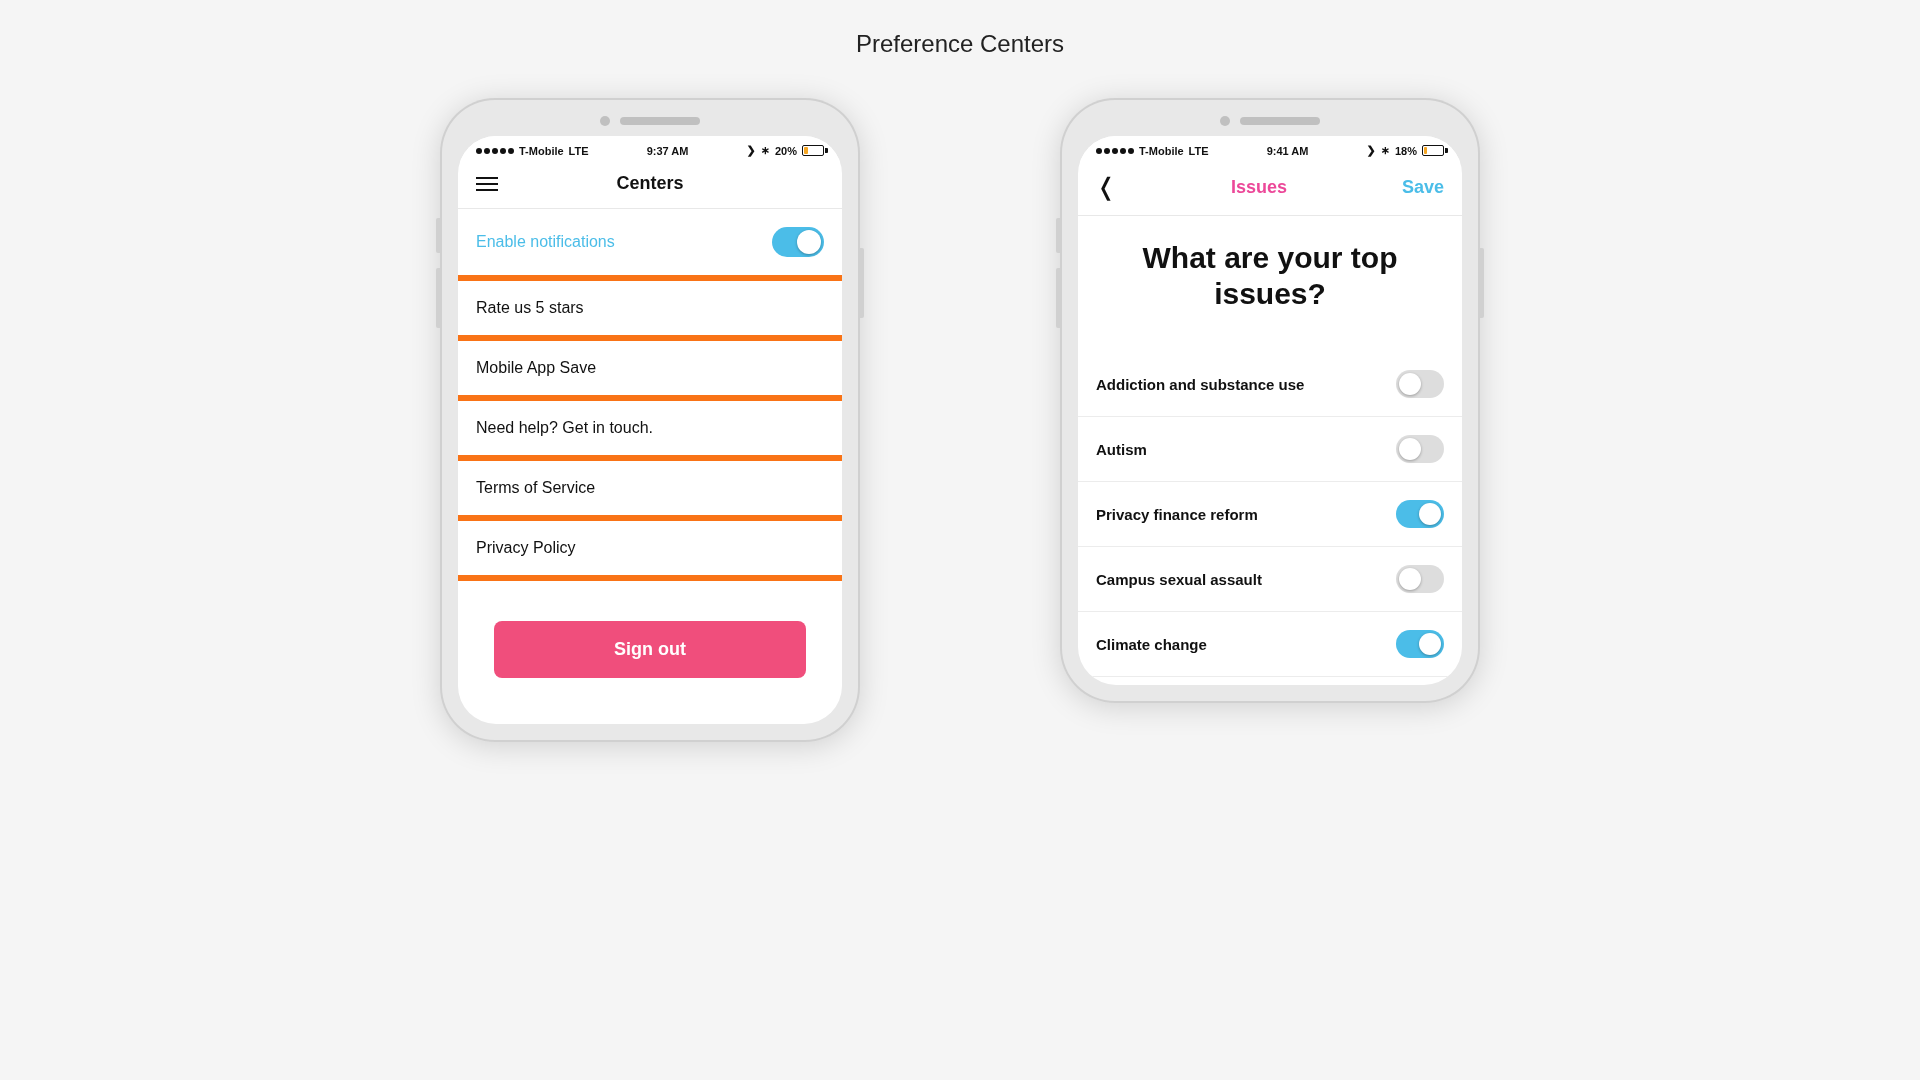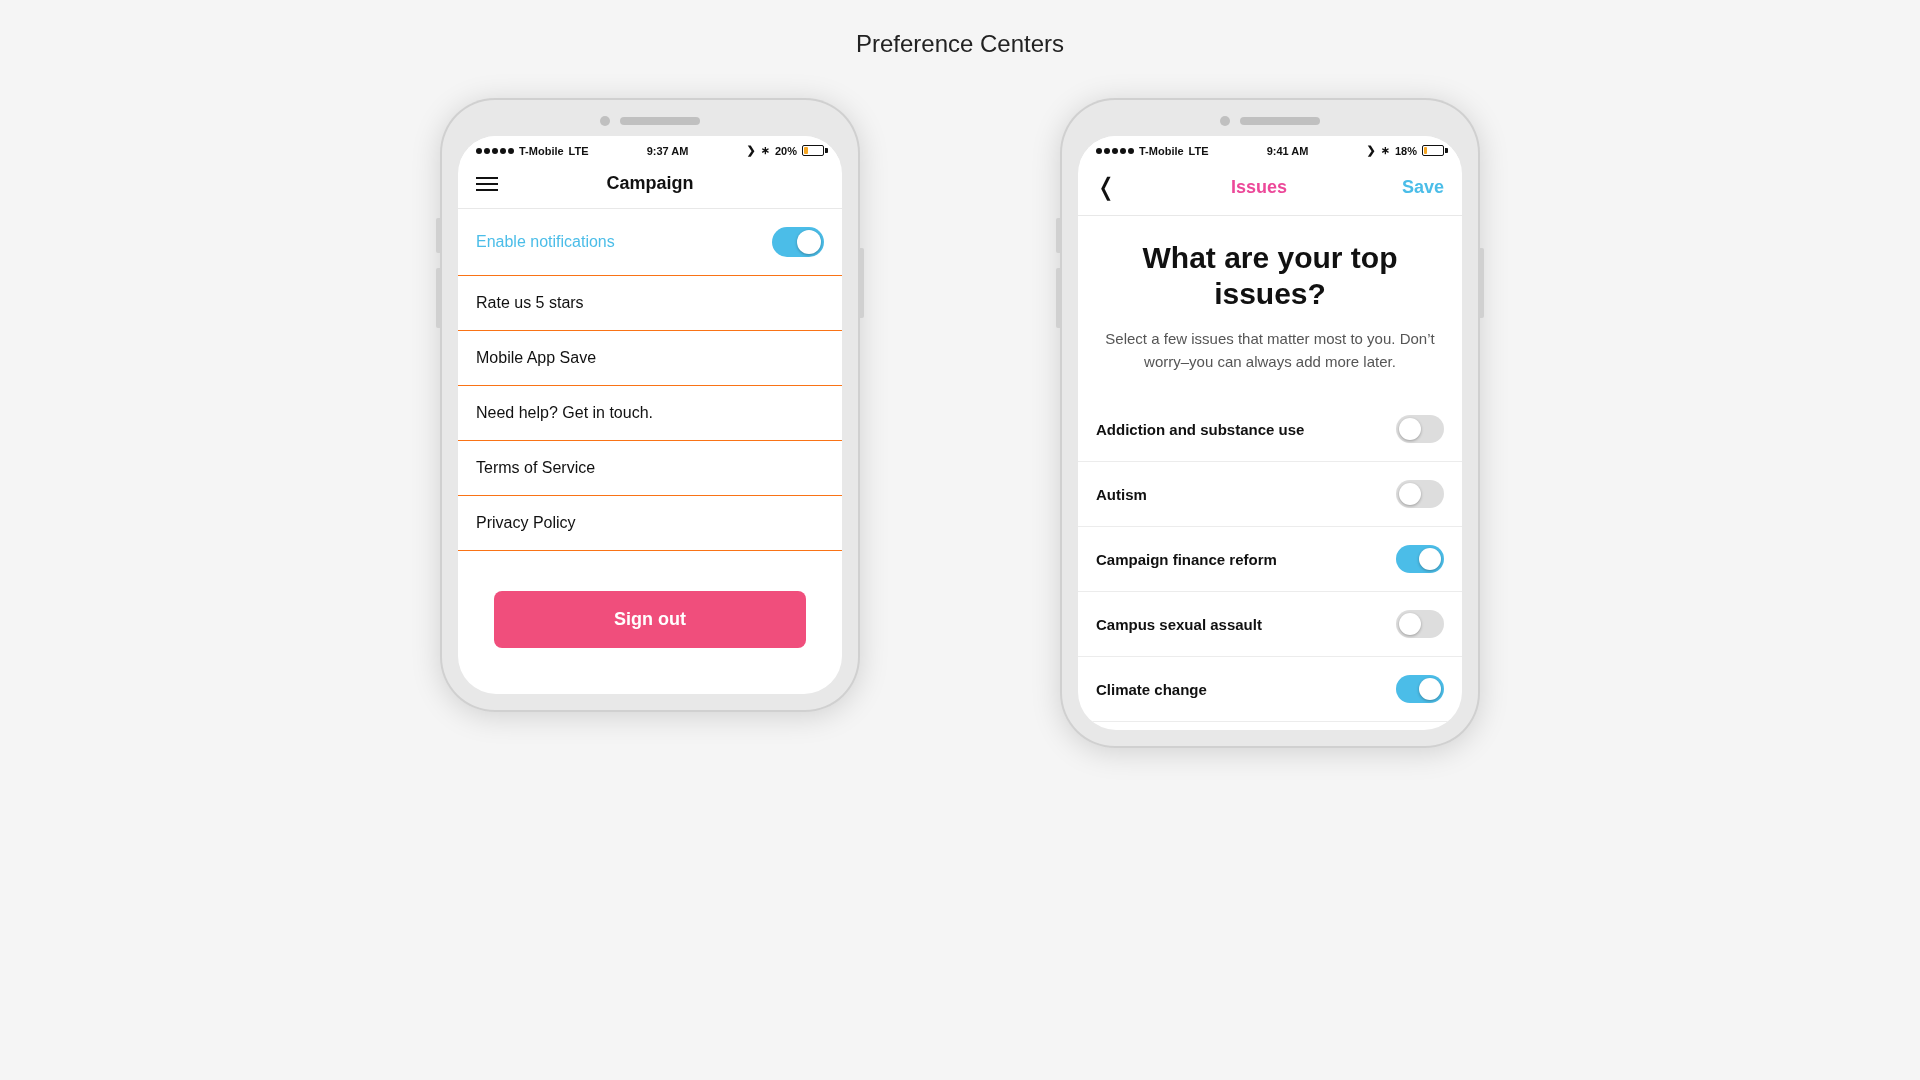--- a/index.html
+++ b/index.html
@@ -150,21 +150,21 @@
       font-size: 18px;
       font-weight: 700;
       color: #111;
     }
 
     .settings-item {
       display: flex;
       align-items: center;
       justify-content: space-between;
       padding: 18px 18px;
-      border-bottom: 1px solid #f97316;
+      border-bottom: 6px solid #f97316;
       cursor: pointer;
     }
     .settings-item-label {
       font-size: 16px;
       color: #111;
     }
     .settings-item-label.blue {
       color: #4bbde8;
       font-weight: 500;
     }
@@ -323,21 +323,21 @@
           </div>
         </div>
       </div>
 
       <div class="settings-header">
         <div class="hamburger-icon">
           <div class="hamburger-line"></div>
           <div class="hamburger-line"></div>
           <div class="hamburger-line"></div>
         </div>
-        <span class="settings-title">Campaign</span>
+        <span class="settings-title">Centers</span>
         <div style="width:22px"></div>
       </div>
 
       <div class="settings-item">
         <span class="settings-item-label blue">Enable notifications</span>
         <div class="toggle on">
           <div class="toggle-knob"></div>
         </div>
       </div>
 
@@ -397,38 +397,37 @@
       </div>
 
       <div class="issues-header">
         <div class="back-btn">❬</div>
         <span class="issues-header-title">Issues</span>
         <span class="save-btn">Save</span>
       </div>
 
       <div class="issues-hero">
         <div class="issues-main-title">What are your top issues?</div>
-        <div class="issues-subtitle">Select a few issues that matter most to you. Don’t worry–you can always add more later.</div>
       </div>
 
       <div class="issues-list">
         <div class="issue-item">
           <span class="issue-label">Addiction and substance use</span>
           <div class="toggle-small off">
             <div class="toggle-knob"></div>
           </div>
         </div>
         <div class="issue-item">
           <span class="issue-label">Autism</span>
           <div class="toggle-small off">
             <div class="toggle-knob"></div>
           </div>
         </div>
         <div class="issue-item">
-          <span class="issue-label">Campaign finance reform</span>
+          <span class="issue-label">Privacy finance reform</span>
           <div class="toggle-small on">
             <div class="toggle-knob"></div>
           </div>
         </div>
         <div class="issue-item">
           <span class="issue-label">Campus sexual assault</span>
           <div class="toggle-small off">
             <div class="toggle-knob"></div>
           </div>
         </div>

